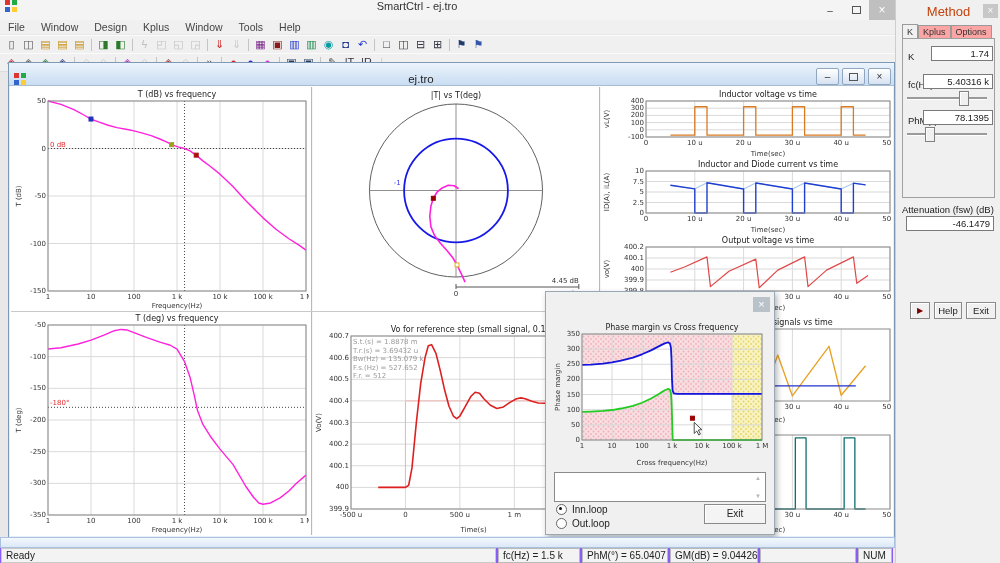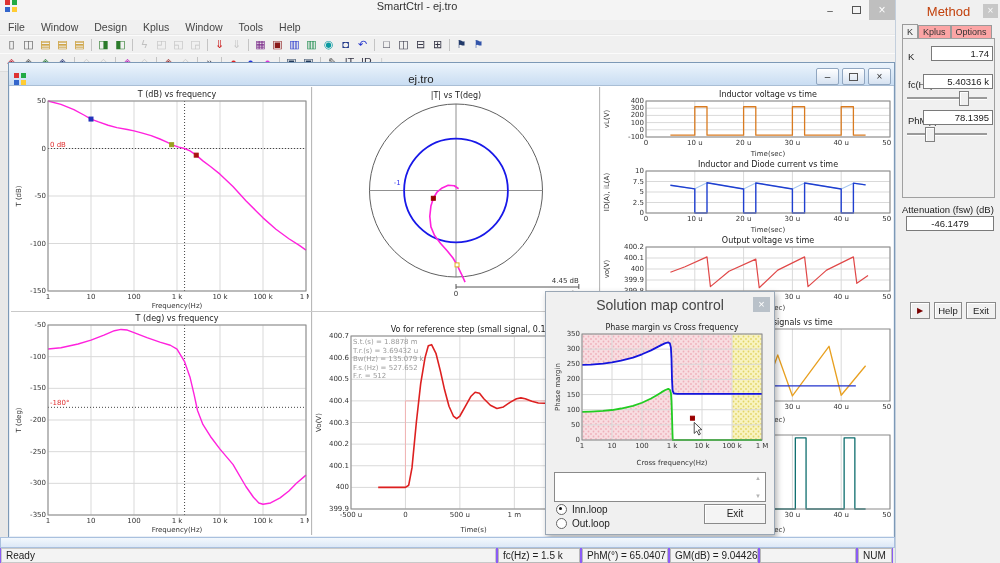--- a/index.html
+++ b/index.html
@@ -444,21 +444,20 @@
         <line x1="289" y1="8" x2="289" y2="82" stroke="#d9d9d9"></line>
         <text x="289" y="90" font-size="7" fill="#333" text-anchor="middle">50 u</text>
         <polyline points="167,82 194.328,82 194.328,10.960000000000003 205.064,10.960000000000003 205.064,82 243.128,82 243.128,10.960000000000003 253.86399999999998,10.960000000000003 253.86399999999998,82 264.6,82" fill="none" stroke="#0e6e6e" stroke-width="1.3" stroke-linejoin="round"></polyline>
         <rect x="45" y="8" width="244" height="74" fill="none" stroke="#8a8a8a"></rect>
         <text x="167" y="105" font-size="7" fill="#333" text-anchor="middle">Time(sec)</text>
       </svg>
     </div>
 </div>
 
 <div class="dialog">
-  <div class="dialog-title">Solution map control</div>
   <span class="dlg-close">×</span>
   <div class="dlg-chart" id="c-map"><svg width="216" height="148">
         <rect x="30" y="14" width="180" height="106" fill="#fff"></rect>
         <defs>
           <pattern id="solution_map-pink" width="5" height="5" patternUnits="userSpaceOnUse">
             <rect x="0" y="0" width="5" height="5" fill="#f8dde1"></rect>
             <circle cx="1.5" cy="1.5" r="0.9" fill="#efb0ba"></circle>
             <circle cx="4" cy="4" r="0.9" fill="#efb0ba"></circle>
           </pattern>
           <pattern id="solution_map-yellow" width="5" height="5" patternUnits="userSpaceOnUse">
@@ -540,21 +539,21 @@
     <div class="slider" style="left:4px;top:58px;width:80px">
       <span class="thumb" style="left:52px"></span>
     </div>
     <span class="mlabel" style="left:5px;top:76px">PhM(°)</span>
     <span class="mfield" style="left:20px;top:71px;width:62px">78.1395</span>
     <div class="slider" style="left:4px;top:94px;width:80px">
       <span class="thumb" style="left:18px"></span>
     </div>
   </div>
   <span class="mlabel" style="left:6px;top:204px">Attenuation (fsw) (dB)</span>
-  <span class="mfield" style="left:10px;top:216px;width:80px;text-align:center">-46.1479</span>
+  <span class="mfield" style="left:10px;top:216px;width:80px;text-align:right">-46.1479</span>
   <span class="mbtn" style="left:14px;top:302px;width:18px;height:15px;line-height:15px;color:#7a0000;font-size:8px">▶</span>
   <span class="mbtn" style="left:38px;top:302px;width:26px;height:15px;line-height:15px">Help</span>
   <span class="mbtn" style="left:70px;top:302px;width:28px;height:15px;line-height:15px">Exit</span>
 </div>
 
 <div class="hscroll"></div>
 <div class="statusbar">
   <span class="seg ready">Ready</span>
   <span class="seg" style="width:72px">fc(Hz) = 1.5 k</span>
   <span class="seg" style="width:76px">PhM(°) = 65.0407</span>

